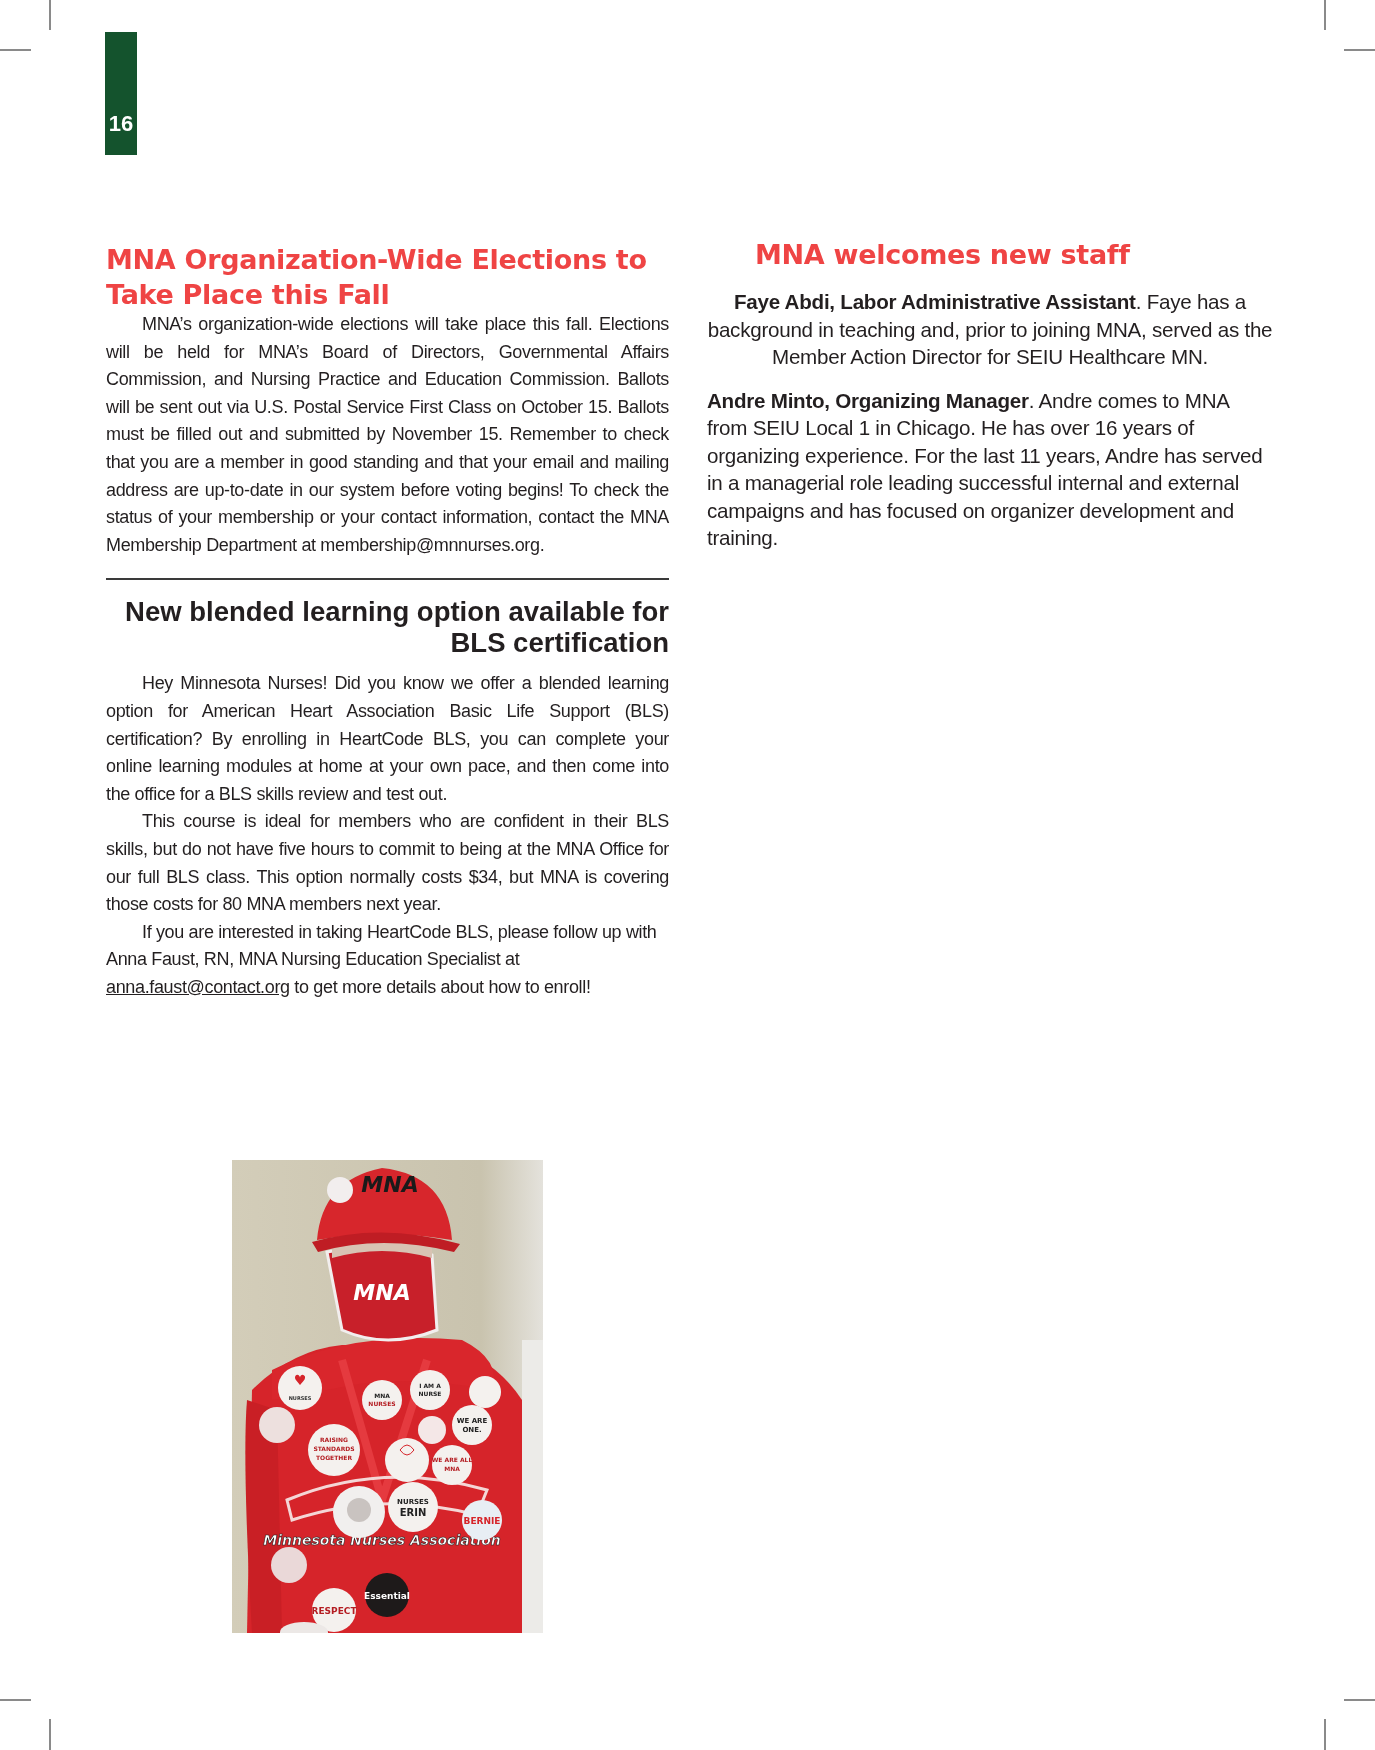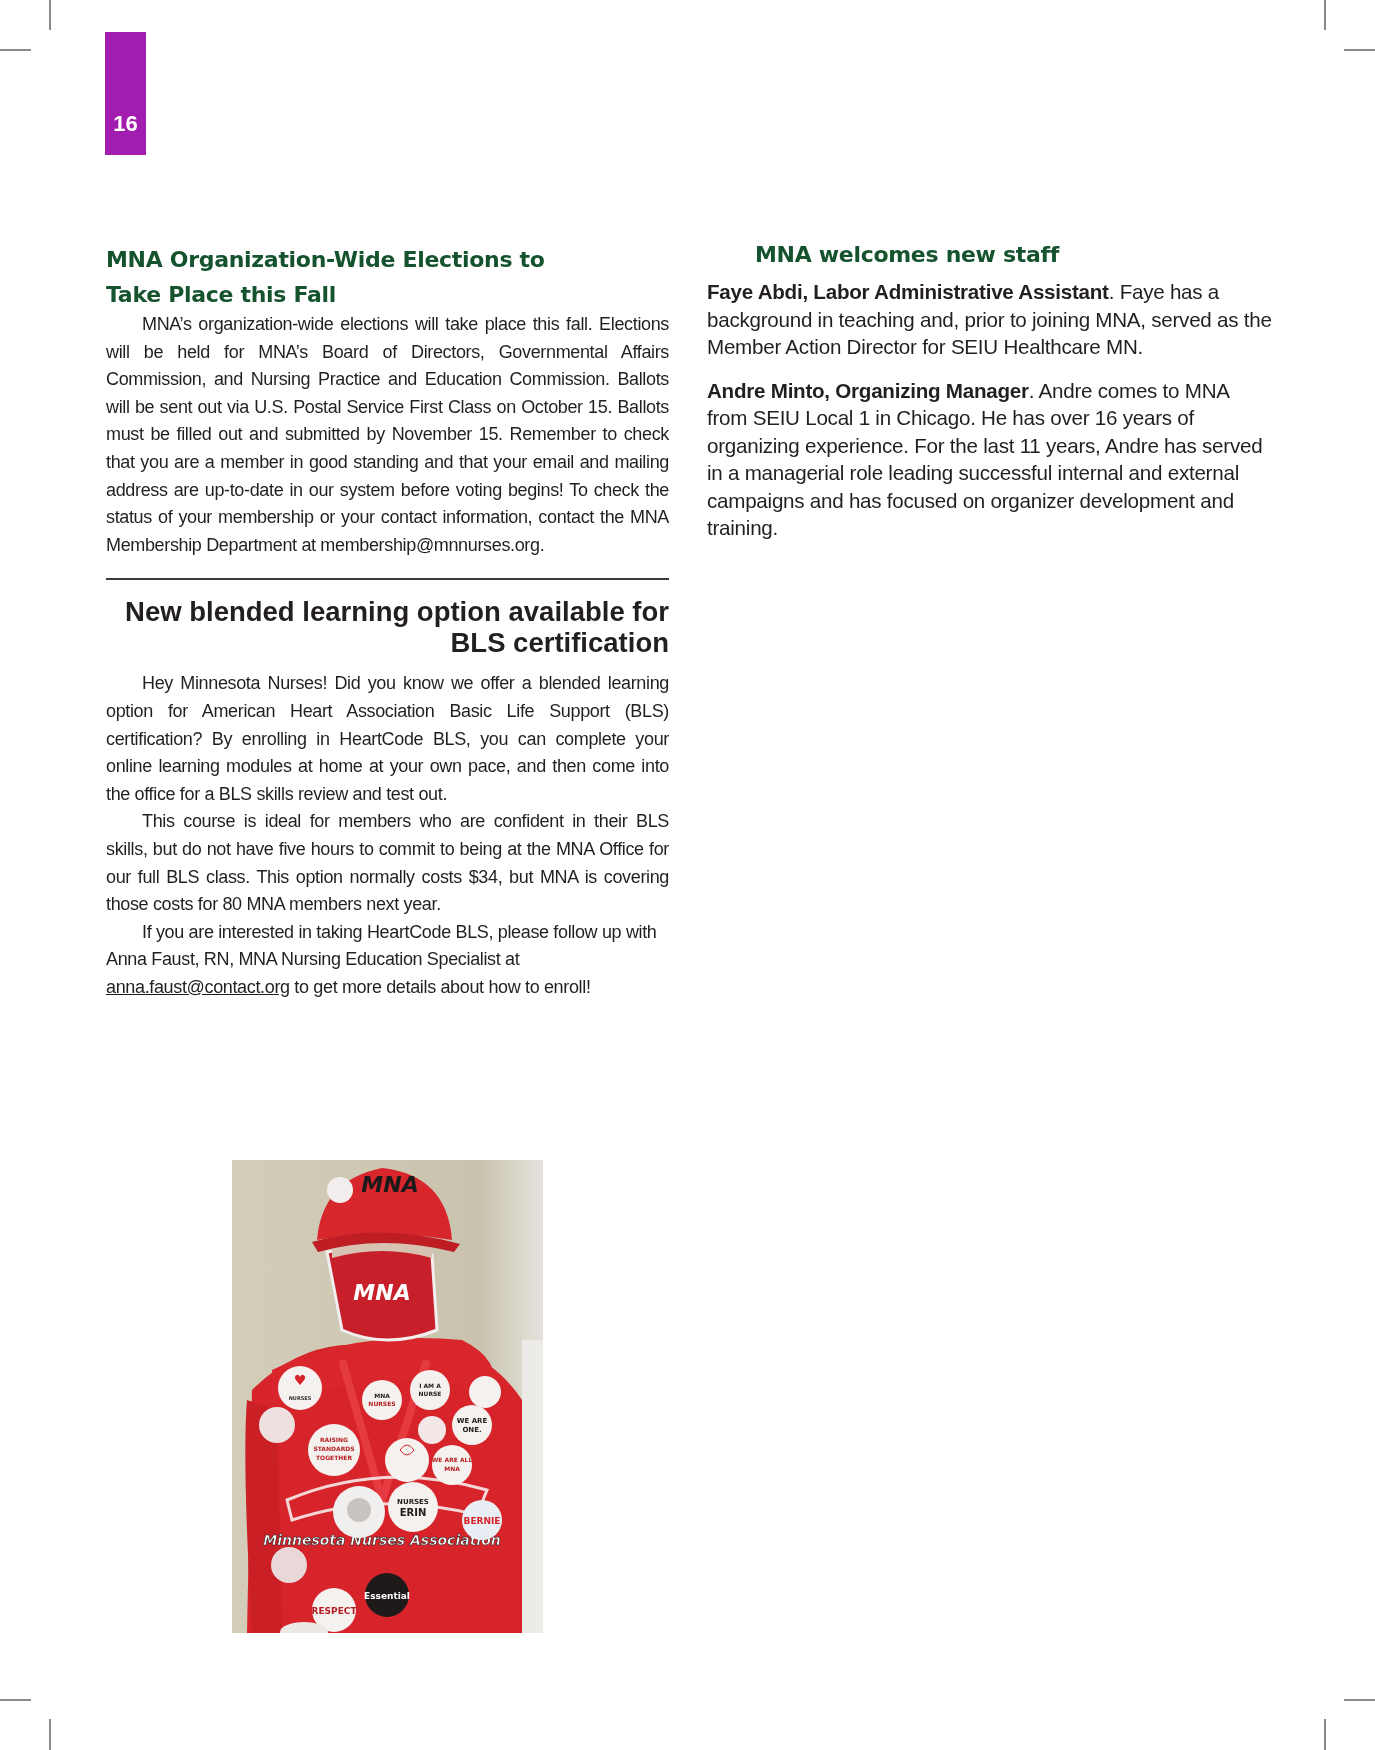--- a/index.html
+++ b/index.html
@@ -1,27 +1,27 @@
 <!DOCTYPE html>
 <html><head>
 <meta charset="utf-8">
 <style>
   html, body { margin: 0; padding: 0; background: #ffffff; }
   body { width: 1375px; height: 1750px; position: relative; overflow: hidden;
          font-family: "Liberation Sans", sans-serif; color: #231f20; }
   .crop { position: absolute; background: #8a8a8a; }
-  .page-tab { position: absolute; left: 105px; top: 32px; width: 41px; height: 123px;
-              background: #a21caf; }
+  .page-tab { position: absolute; left: 105px; top: 32px; width: 32px; height: 123px;
+              background: #14532d; }
   .page-num { position: absolute; left: 0; right: 0; bottom: 18px; text-align: center;
               color: #ffffff; font-weight: bold; font-size: 22px; }
   .col { position: absolute; }
   .col-left { left: 106px; top: 242px; width: 563px; }
   .col-right { left: 707px; top: 242px; width: 566px; }
-  h2.geo { font-family: "DejaVu Sans", sans-serif; font-weight: bold; font-size: 22px;
-           line-height: 35px; margin: 0; letter-spacing: -0.3px; color: #14532d; }
+  h2.geo { font-family: "DejaVu Sans", sans-serif; font-weight: bold; font-size: 27px;
+           line-height: 35px; margin: 0; letter-spacing: -0.3px; color: #ef4444; }
   h2.ara { font-family: "Liberation Sans", sans-serif; font-weight: bold; font-size: 27.5px;
            line-height: 31px; margin: 0; color: #231f20; text-align: right; }
   p.body { font-size: 18px; line-height: 27.6px; margin: 0; text-align: justify;
            letter-spacing: -0.35px; }
   p.indent { text-indent: 36px; }
   p.rag { font-size: 20.6px; line-height: 27.5px; margin: 0; text-align: left;
           letter-spacing: -0.25px; }
   .rule { height: 2px; background: #3a3a3a; margin: 0; }
   .link { text-decoration: underline; color: #231f20; }
   .photo { position: absolute; left: 232px; top: 1160px; width: 311px; height: 473px;
@@ -63,21 +63,21 @@
     <p class="body indent">This course is ideal for members who are confident in their BLS skills, but do not have five hours to commit to being at the MNA Office for our full BLS class. This option normally costs $34, but MNA is covering those costs for 80 MNA members next year.</p>
     <p class="body indent" style="text-align:left;">
       <span>If you are interested in taking HeartCode BLS, please follow up with Anna Faust, RN, MNA Nursing Education Specialist at </span><a class="link">anna.faust@contact.org</a><span> to get more details about how to enroll!</span>
     </p>
   </section>
 </div>
 
 <div class="col col-right">
   <section>
     <h2 class="geo" style="margin-top:-5px;margin-left:48px;">MNA welcomes new staff</h2>
-    <p class="rag" style="margin-top:6px;">
+    <p class="rag" style="margin-top:16px;text-align:center;">
       <b>Faye Abdi, Labor Administrative Assistant</b><span>. Faye has a background in teaching and, prior to joining MNA, served as the Member Action Director for SEIU Healthcare MN.</span>
     </p>
     <p class="rag" style="margin-top:16px;">
       <b>Andre Minto, Organizing Manager</b><span>. Andre comes to MNA from SEIU Local 1 in Chicago. He has over 16 years of organizing experience. For the last 11 years, Andre has served in a managerial role leading successful internal and external campaigns and has focused on organizer development and training.</span>
     </p>
   </section>
 </div>
 
 <div class="photo">
   <svg width="311" height="473" viewBox="0 0 311 473">

